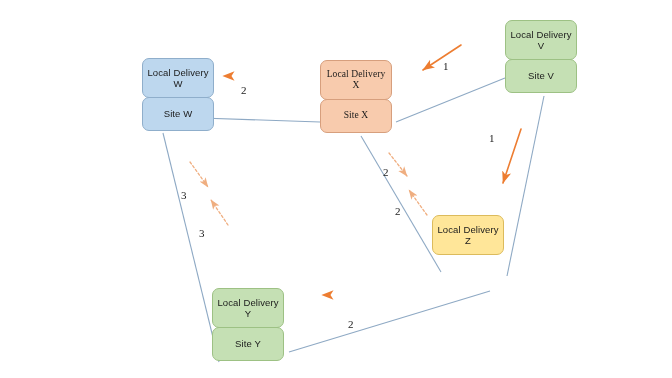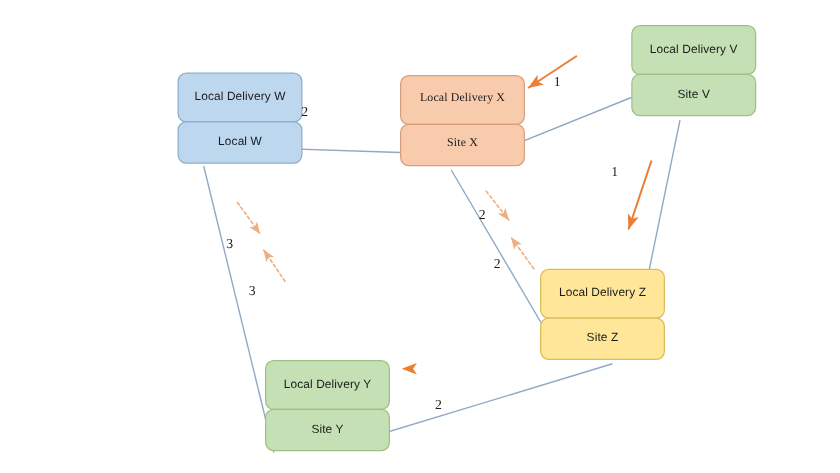--- a/index.html
+++ b/index.html
@@ -16,21 +16,21 @@
   #arrows{position:absolute;left:0;top:0;width:672px;height:378px;}
 
   .node{
     position:absolute;
     width:76px;
     display:flex;
     flex-direction:column;
   }
   .cell{
     box-sizing:border-box;
-    width:100px;
+    width:72px;
     border:1px solid #9dbbd6;
     border-radius:7px;
     display:flex;
     align-items:center;
     justify-content:center;
     text-align:center;
     font-size:9.5px;
     line-height:1.18;
     color:#1a1a1a;
     letter-spacing:.1px;
@@ -85,33 +85,32 @@
       <line x1="389" y1="153" x2="407" y2="176" stroke-width="1.3" stroke-linecap="round" stroke="#eda06a" stroke-dasharray="2.4 2.2" opacity="0.85" marker-end="url(#ahf)"></line>
       <line x1="427" y1="215" x2="409" y2="190" stroke-width="1.3" stroke-linecap="round" stroke="#eda06a" stroke-dasharray="2.4 2.2" opacity="0.85" marker-end="url(#ahf)"></line>
       <line x1="190" y1="162" x2="208" y2="187" stroke-width="1.3" stroke-linecap="round" stroke="#eda06a" stroke-dasharray="2.4 2.2" opacity="0.85" marker-end="url(#ahf)"></line>
       <line x1="228" y1="225" x2="211" y2="200" stroke-width="1.3" stroke-linecap="round" stroke="#eda06a" stroke-dasharray="2.4 2.2" opacity="0.85" marker-end="url(#ahf)"></line>
       <line x1="381" y1="295" x2="322" y2="295" stroke-width="1.6" stroke-linecap="round" stroke="url(#fadeH)" marker-end="url(#ah)"></line>
     </svg>
 
   <div id="node-host">
       <div class="node blue" style="left: 125px; top: 58px; padding-left: 17px;">
         <div class="cell top">Local Delivery W</div>
-        <div class="cell bot">Local W</div>
+        <div class="cell bot">Site W</div>
       </div>
       <div class="node peach" style="left: 320px; top: 60px; font-family: Liberation Serif, serif;">
         <div class="cell top">Local Delivery X</div>
         <div class="cell bot">Site X</div>
       </div>
       <div class="node green" style="left: 505px; top: 20px;">
         <div class="cell top">Local Delivery V</div>
         <div class="cell bot">Site V</div>
       </div>
       <div class="node amber" style="left: 432px; top: 215px;">
         <div class="cell top">Local Delivery Z</div>
-        <div class="cell bot">Site Z</div>
       </div>
       <div class="node green" style="left: 212px; top: 288px; border-radius: 10px;">
         <div class="cell top">Local Delivery Y</div>
         <div class="cell bot">Site Y</div>
       </div>
     </div>
 
   <div id="label-host">
       <div class="arrow-label" style="left: 241px; top: 84px;">2</div>
       <div class="arrow-label" style="left: 443px; top: 60px;">1</div>

